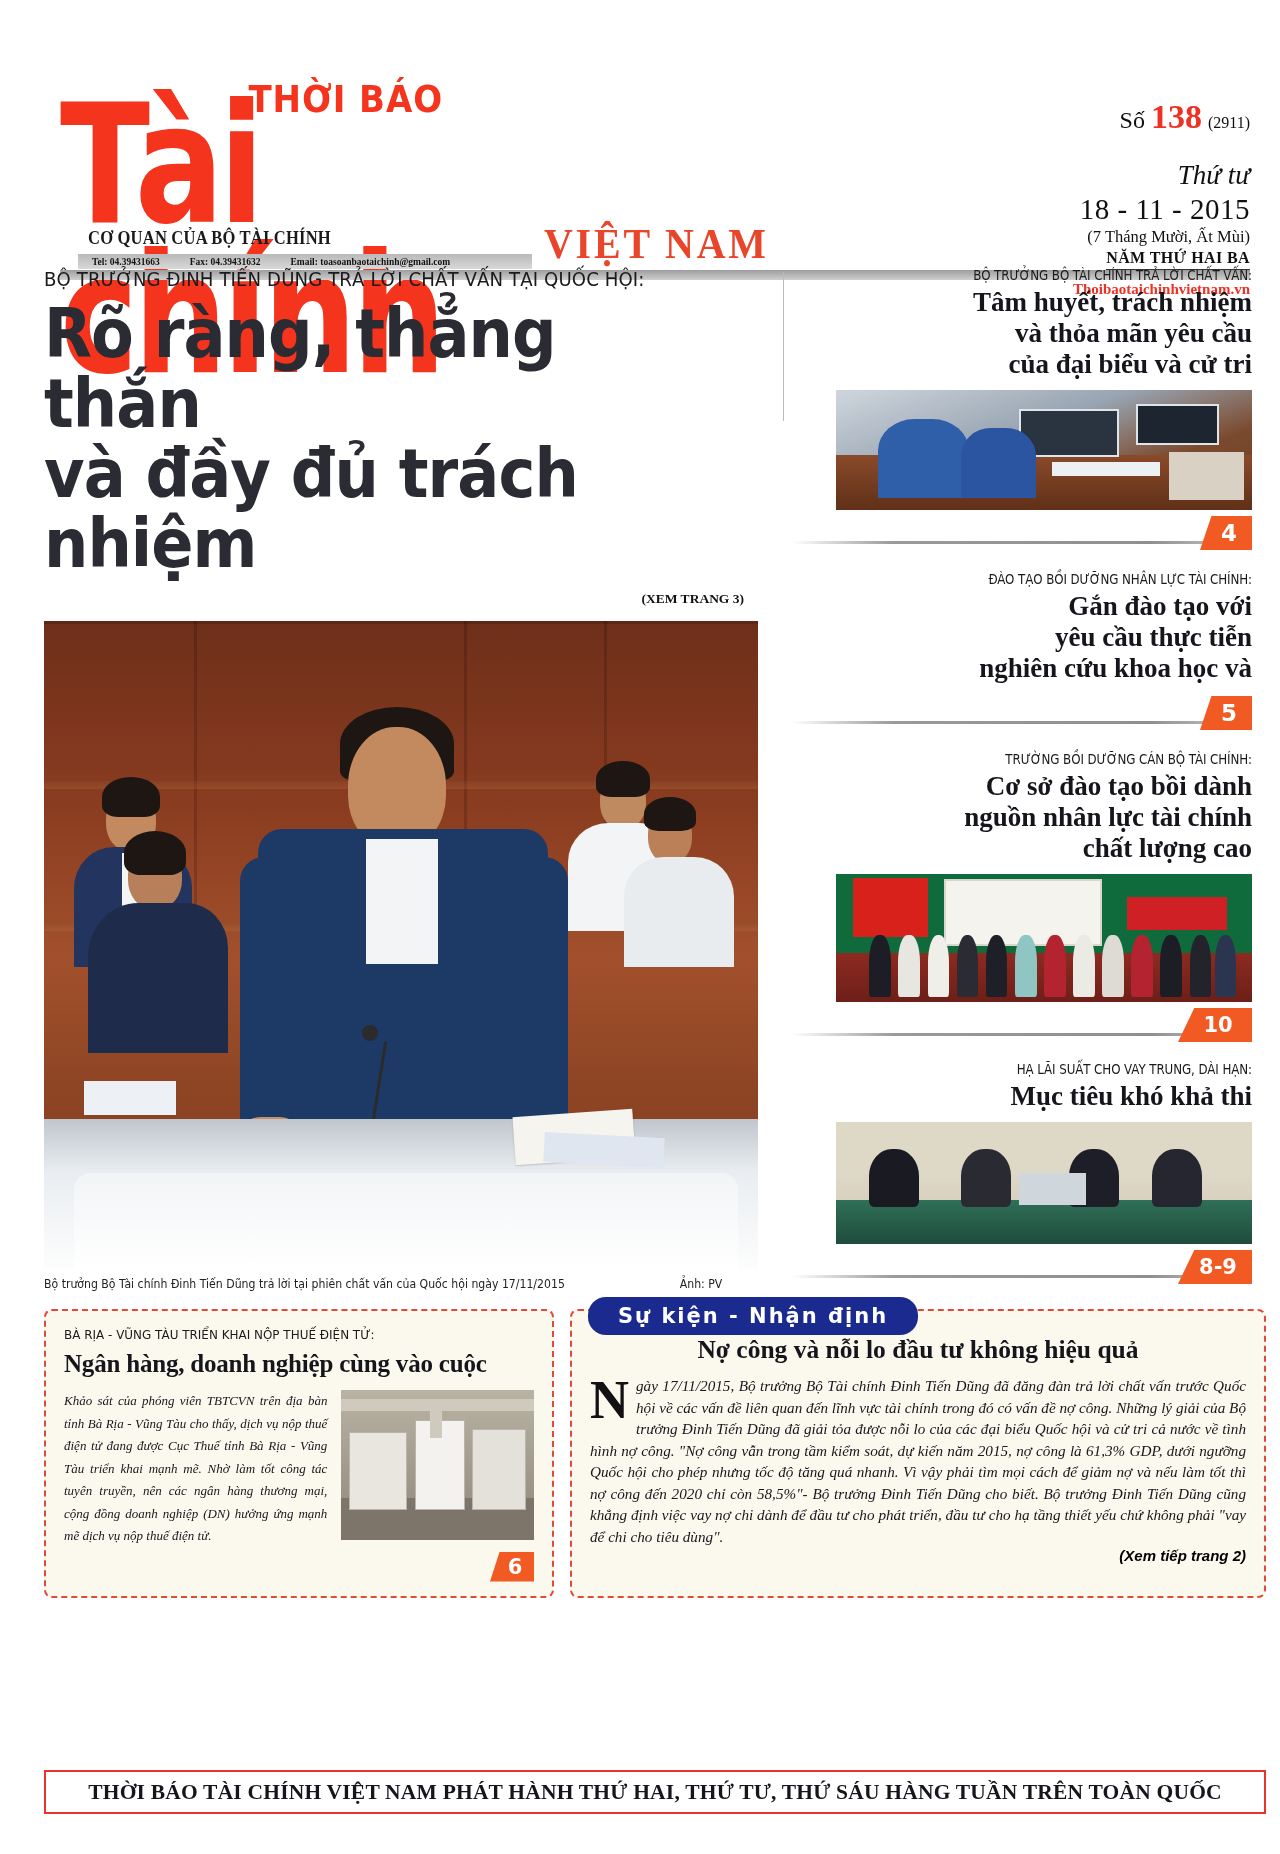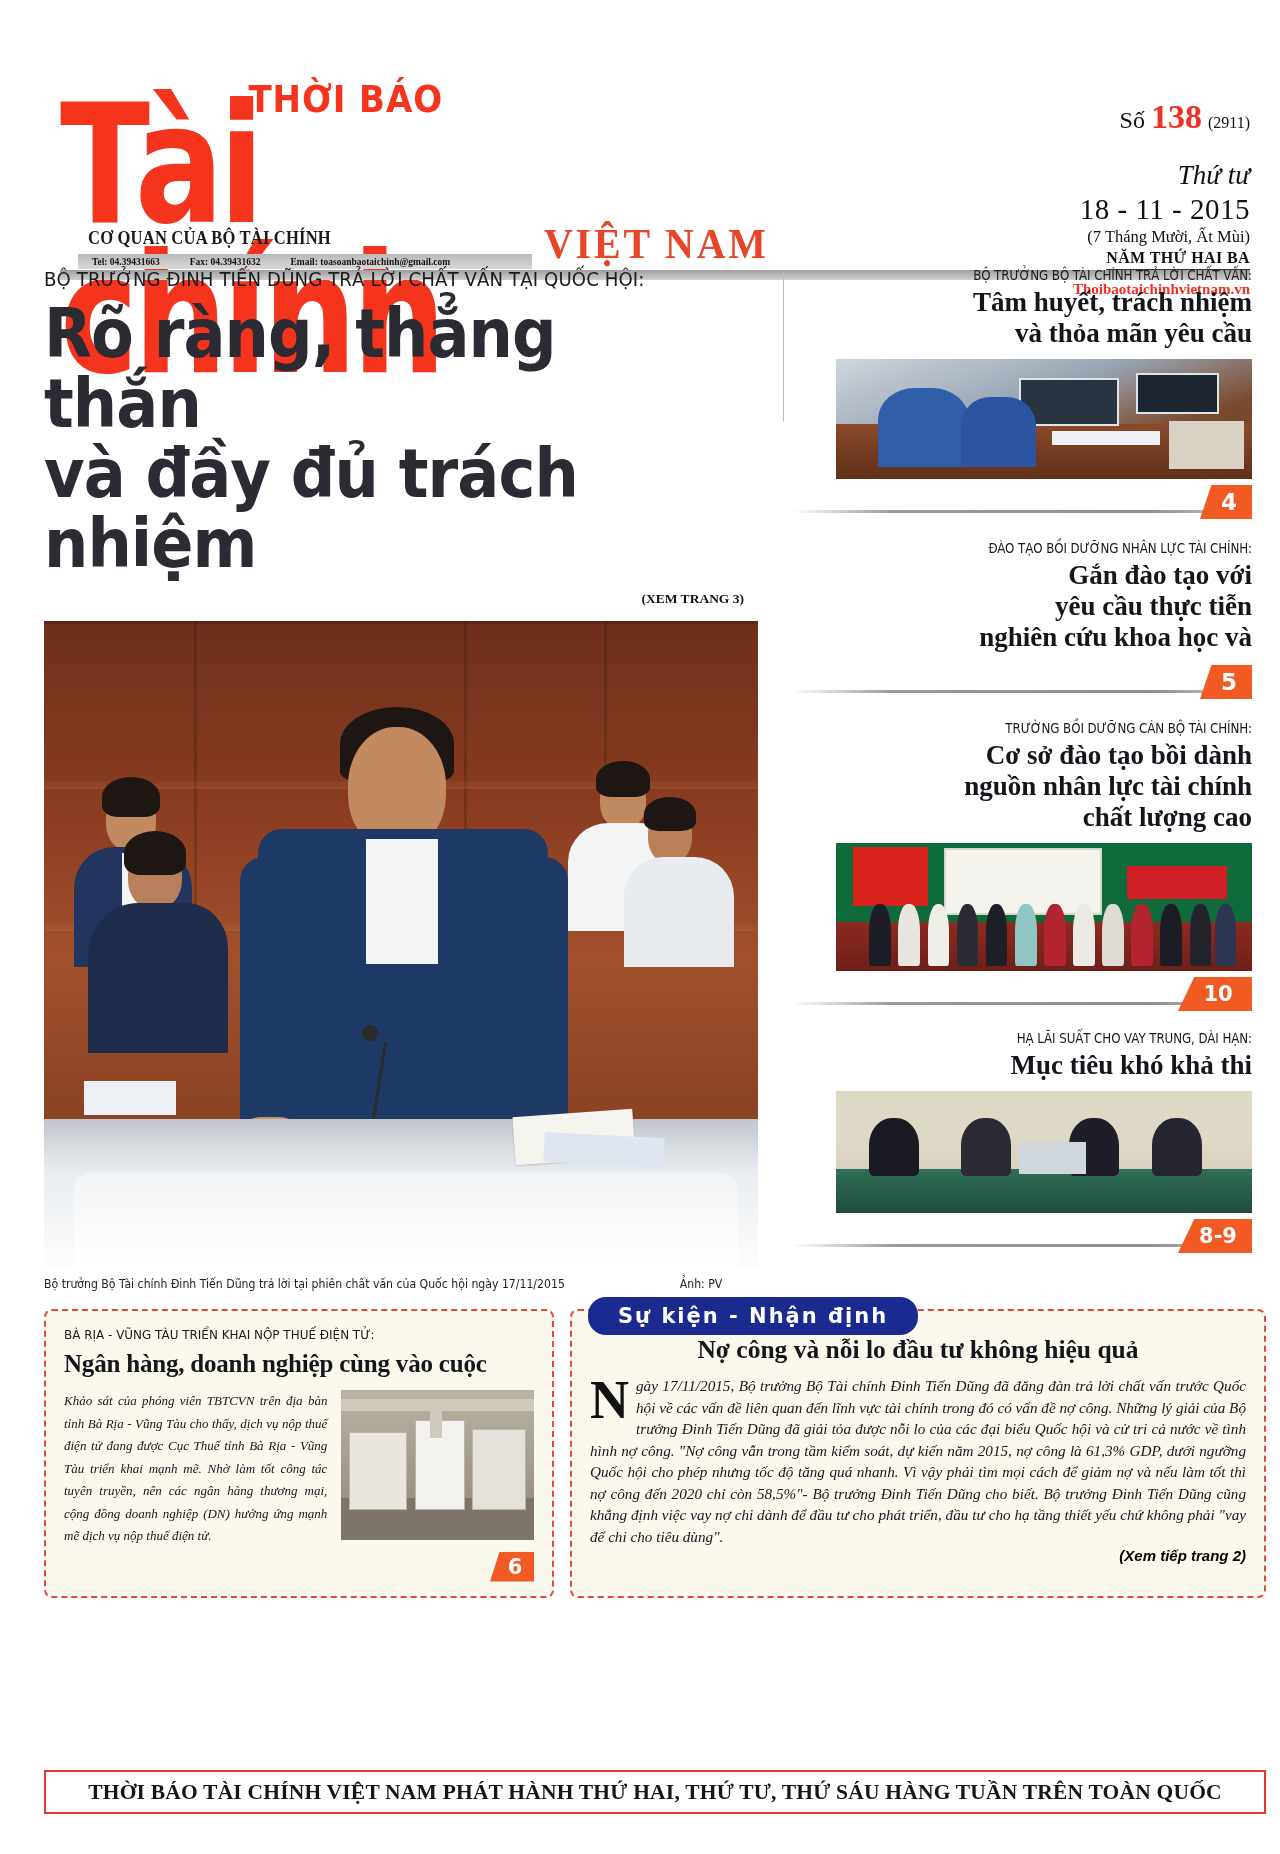--- a/index.html
+++ b/index.html
@@ -330,20 +330,21 @@
         </div>
       </div>
 
       <div class="col-side">
 
         <div class="side-item">
           <div class="side-kicker">BỘ TRƯỞNG BỘ TÀI CHÍNH TRẢ LỜI CHẤT VẤN:</div>
           <div class="side-title">
             <div>Tâm huyết, trách nhiệm</div>
             <div>và thỏa mãn yêu cầu</div>
+            <div>của đại biểu và cử tri</div>
           </div>
           <div class="side-photo ph-office" style="margin-left:44px;width:416px;">
             <div class="o-desk"></div>
             <div class="o-mon" style="left:44%;top:16%;width:24%;height:40%;"></div>
             <div class="o-mon" style="left:72%;top:12%;width:20%;height:34%;background:#1d2630;"></div>
             <div class="o-person" style="left:10%;top:24%;width:22%;height:66%;"></div>
             <div class="o-person" style="left:30%;top:32%;width:18%;height:58%;background:#2b55a0;"></div>
             <div class="o-doc" style="left:52%;top:60%;width:26%;height:12%;"></div>
             <div class="o-doc" style="left:80%;top:52%;width:18%;height:40%;background:#d9d2c4;"></div>
           </div>

